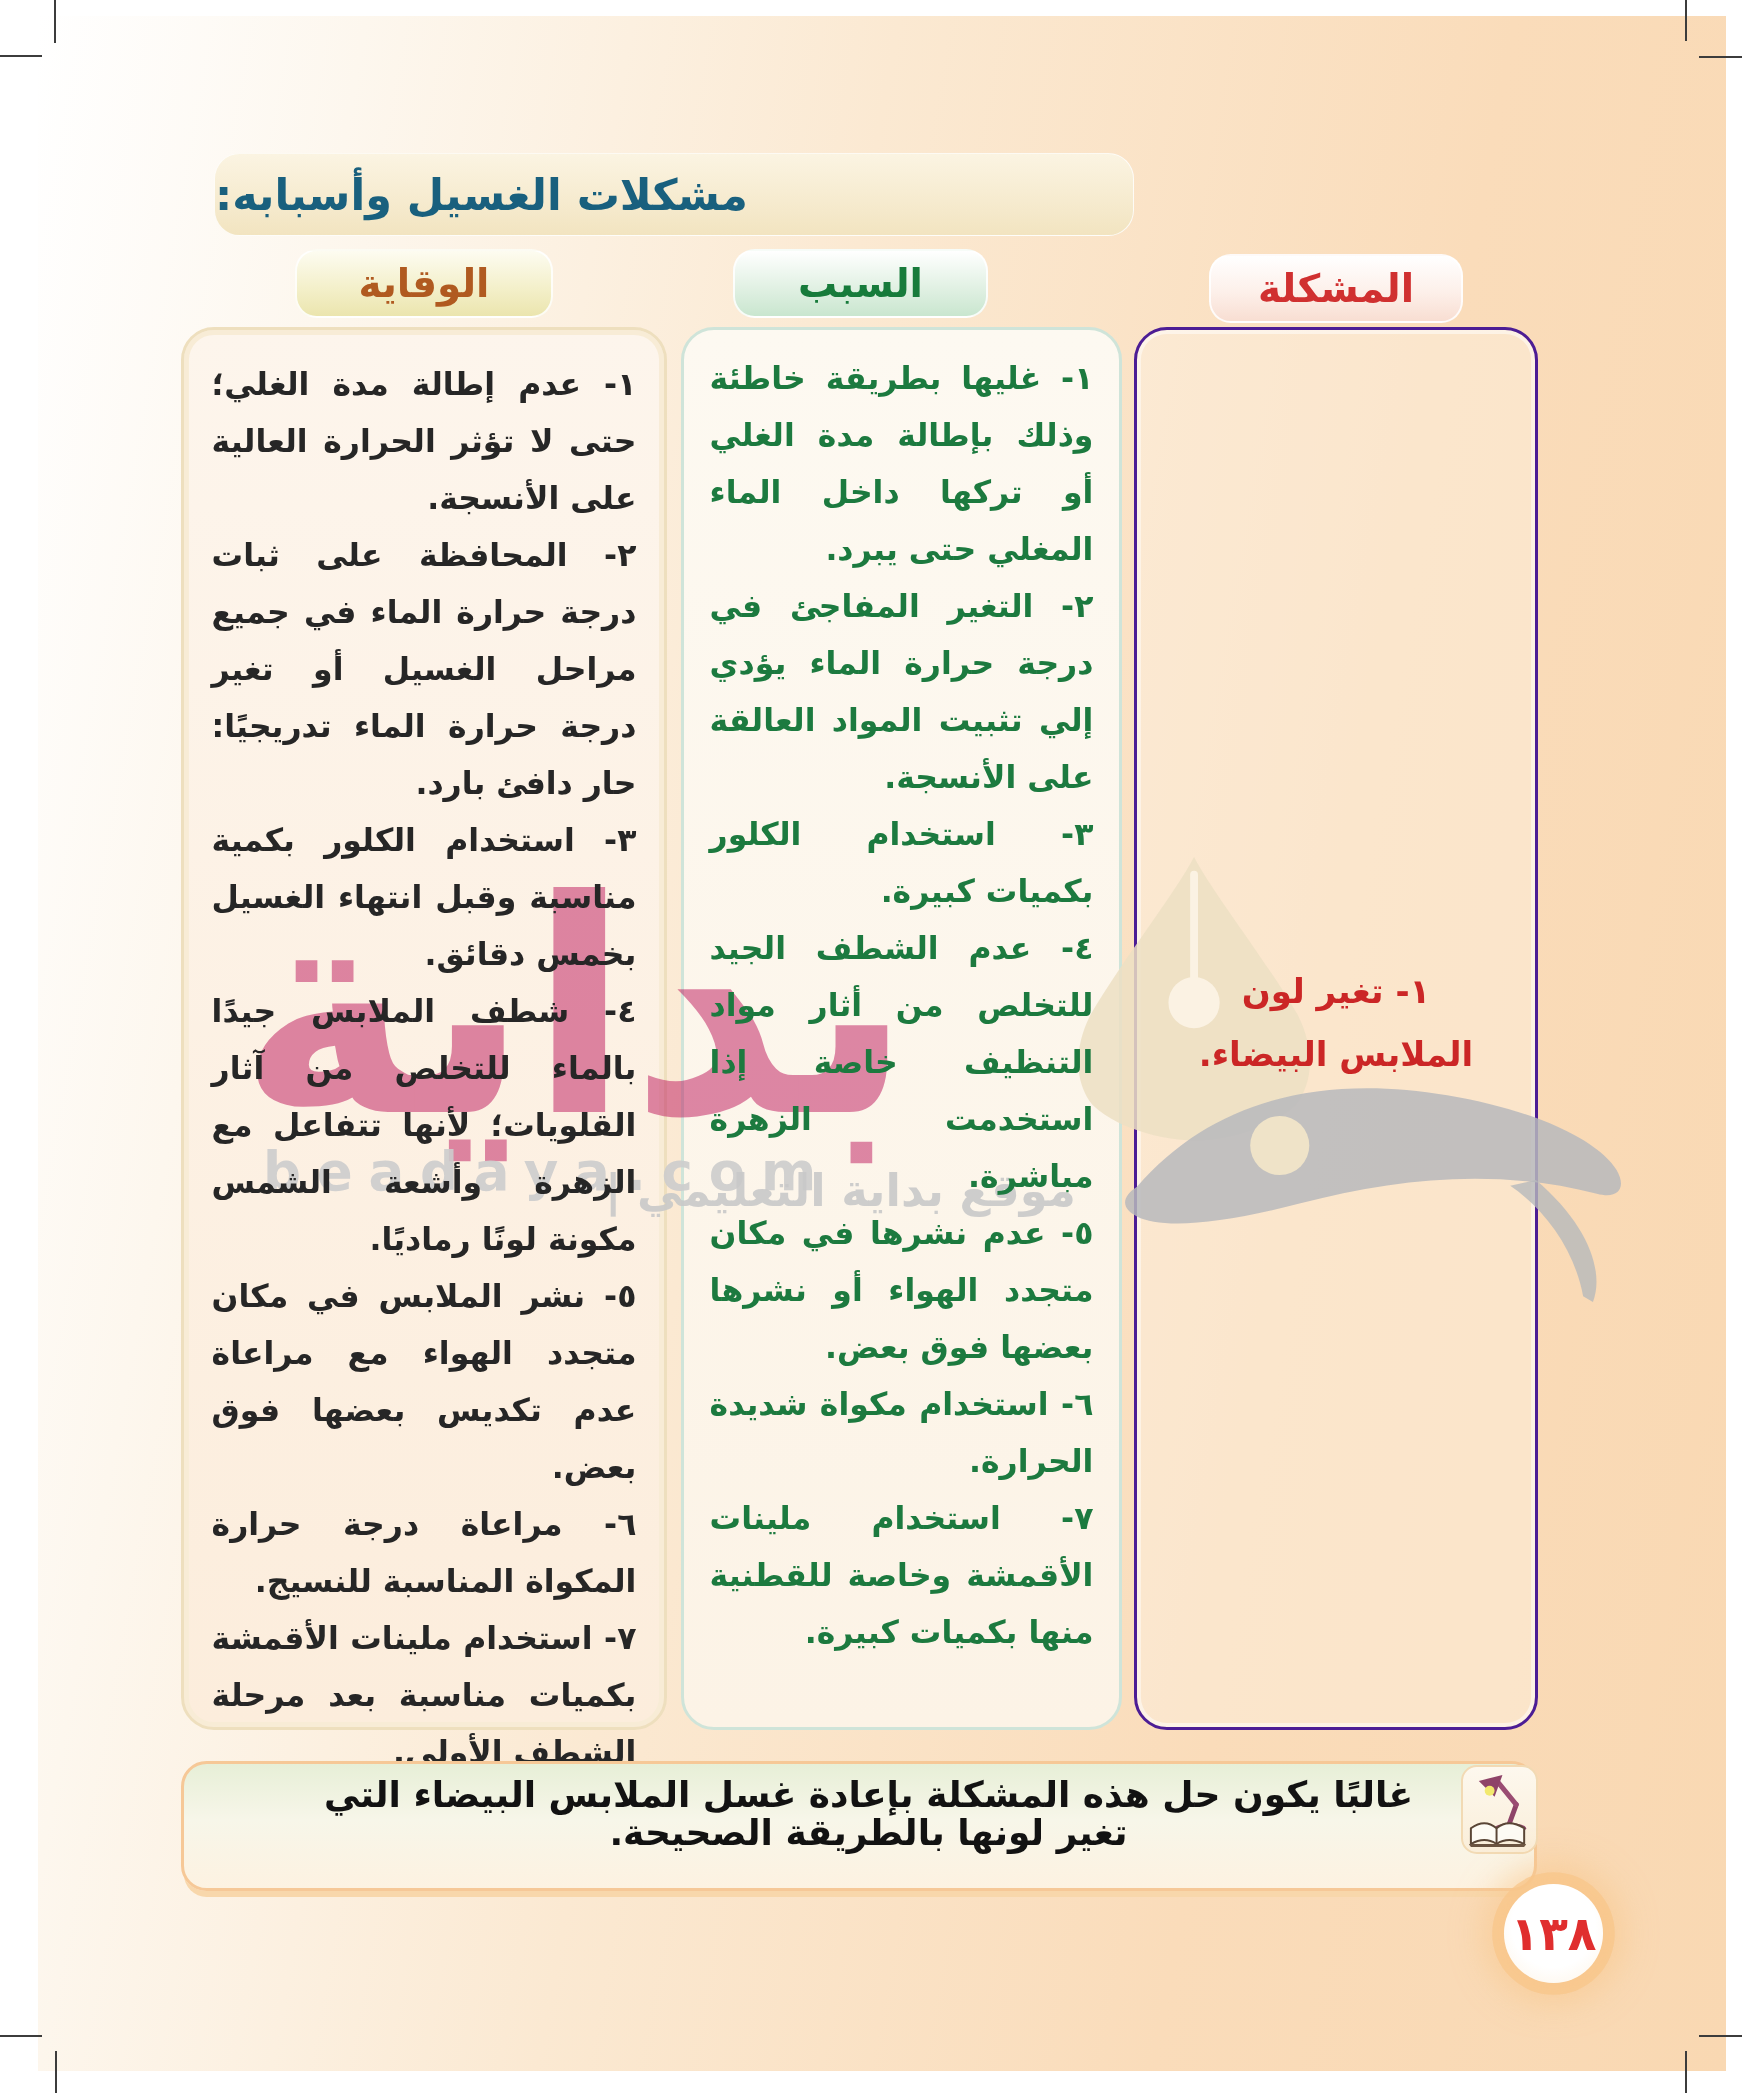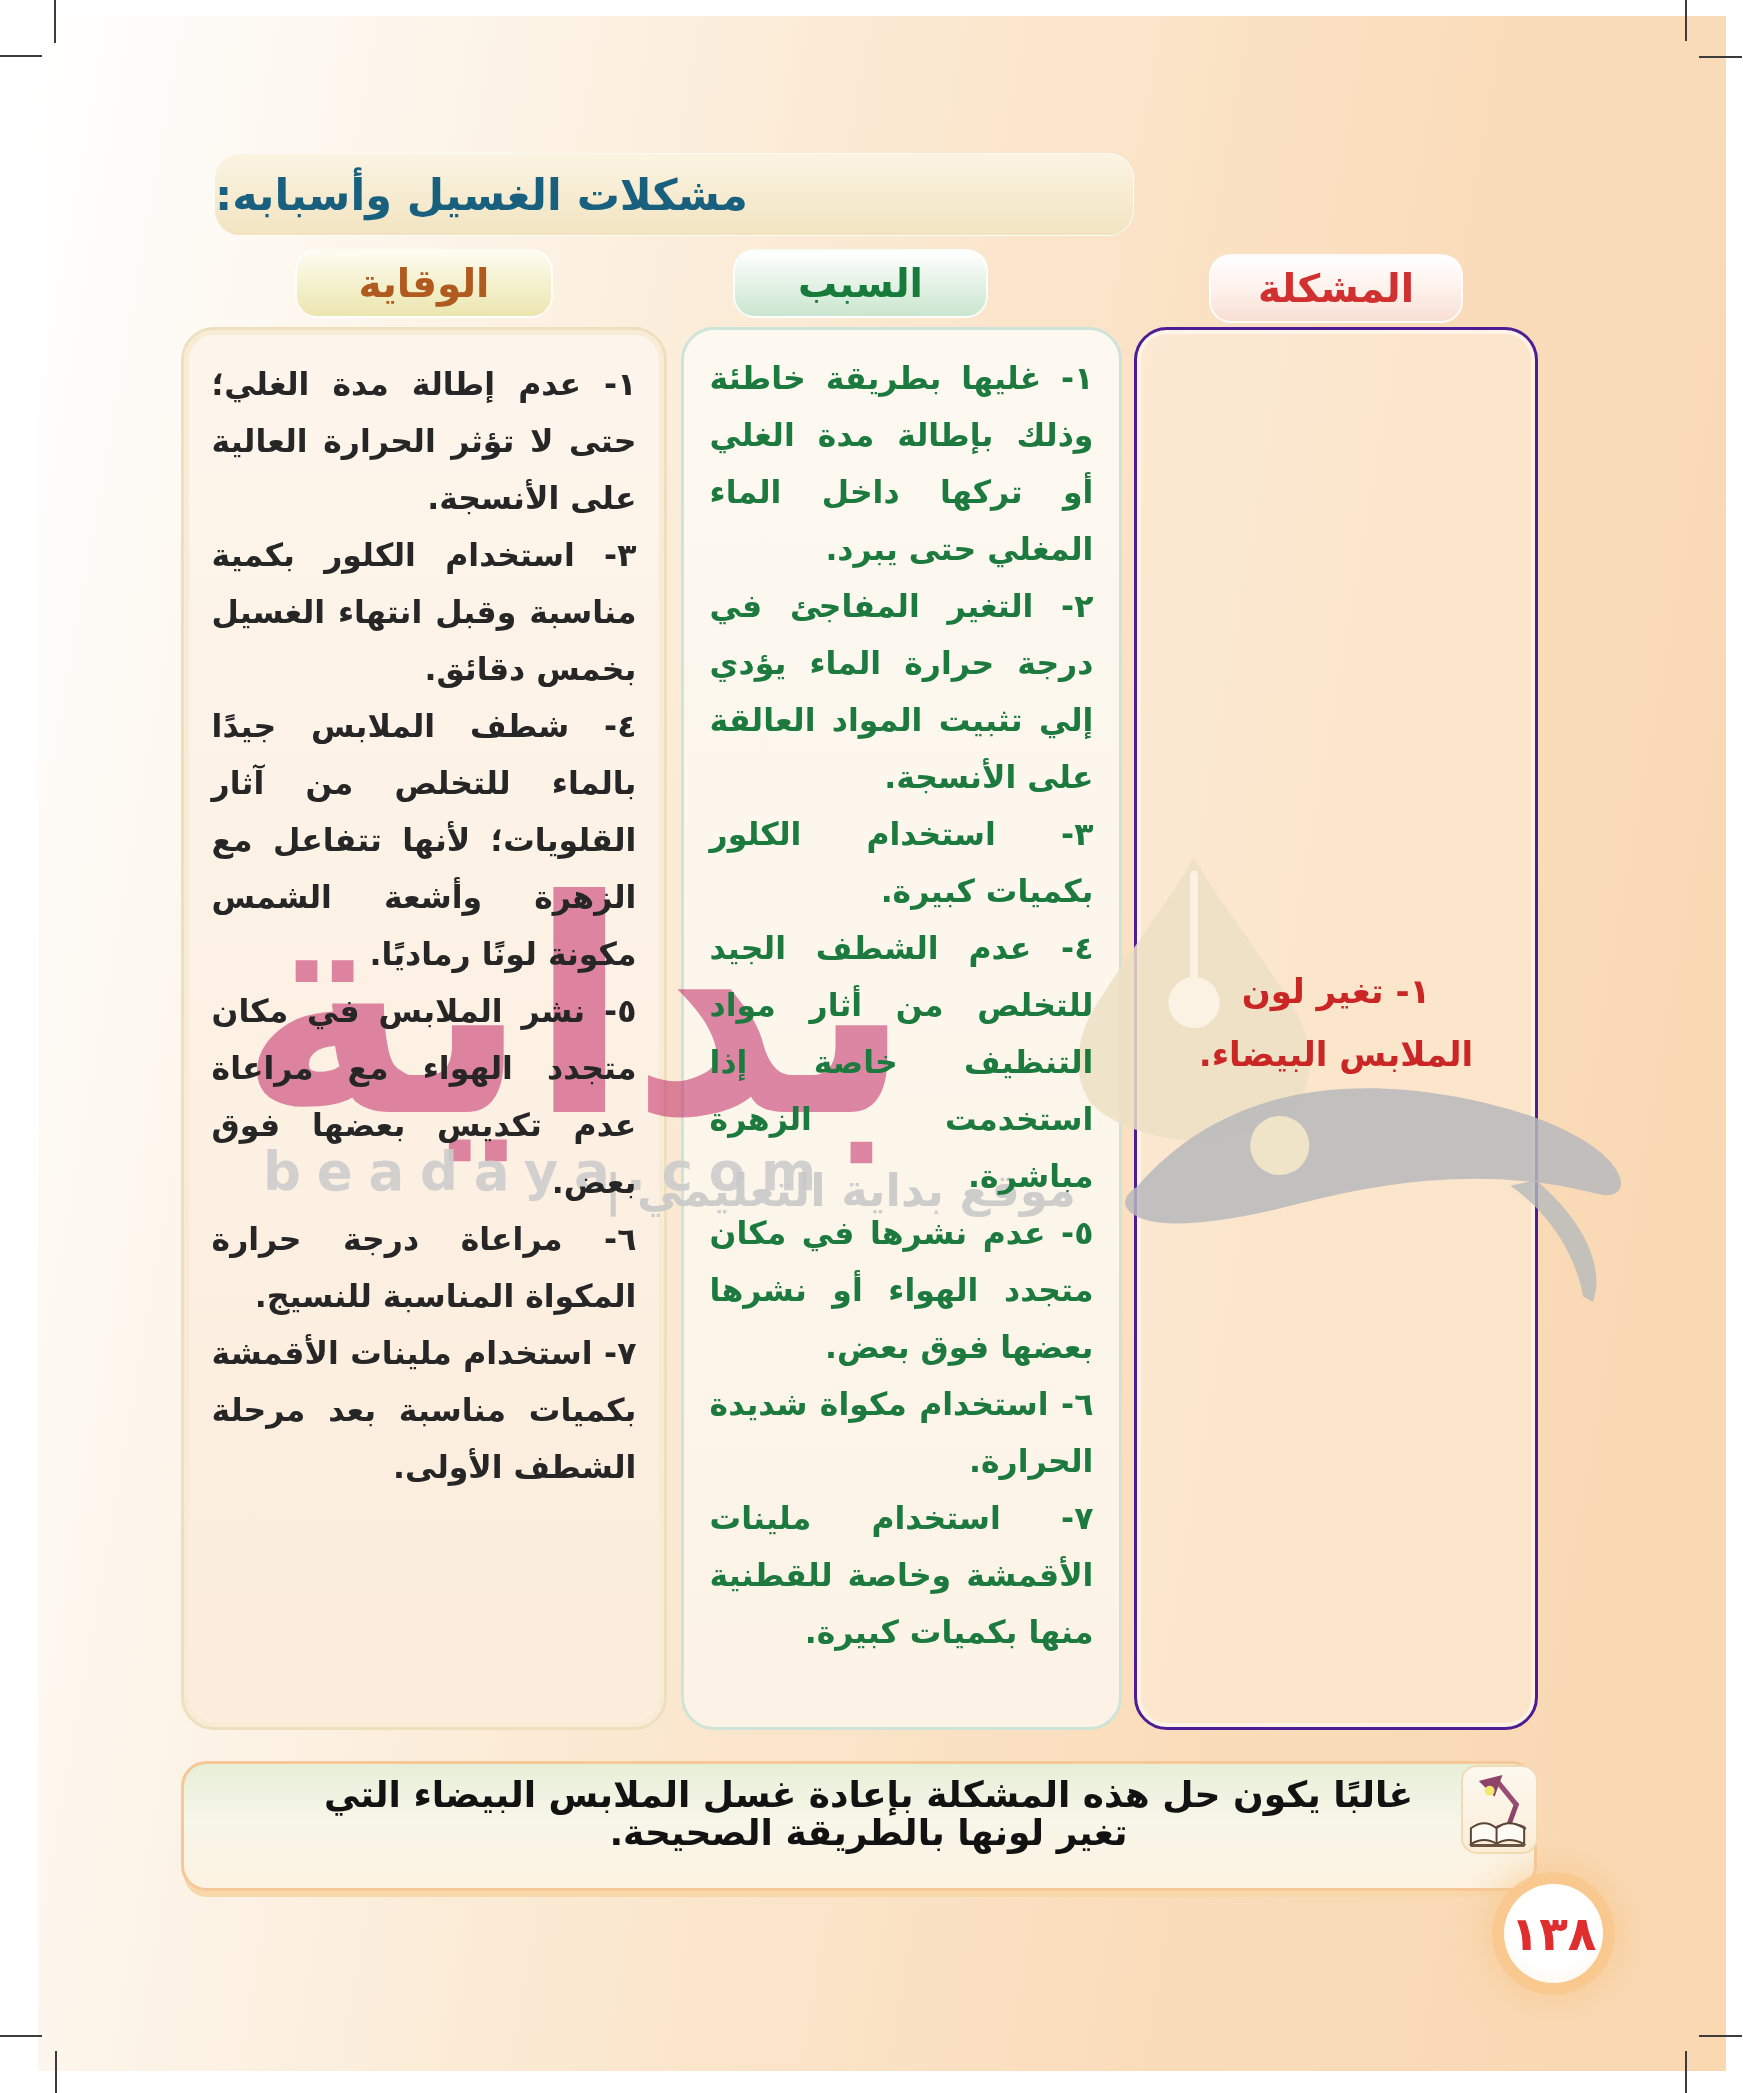--- a/index.html
+++ b/index.html
@@ -133,20 +133,21 @@
   <div class="pill pill-cause">
     <span>السبب</span>
   </div>
   <div class="pill pill-problem">
     <span>المشكلة</span>
   </div>
 
   <div class="card card-prevention">
     <div class="col-text">
       <p>١- عدم إطالة مدة الغلي؛ حتى لا تؤثر الحرارة العالية على الأنسجة.</p>
+      <p>٢- المحافظة على ثبات درجة حرارة الماء في جميع مراحل الغسيل أو تغير درجة حرارة الماء تدريجيًا: حار دافئ بارد.</p>
       <p>٣- استخدام الكلور بكمية مناسبة وقبل انتهاء الغسيل بخمس دقائق.</p>
       <p>٤- شطف الملابس جيدًا بالماء للتخلص من آثار القلويات؛ لأنها تتفاعل مع الزهرة وأشعة الشمس مكونة لونًا رماديًا.</p>
       <p>٥- نشر الملابس في مكان متجدد الهواء مع مراعاة عدم تكديس بعضها فوق بعض.</p>
       <p>٦- مراعاة درجة حرارة المكواة المناسبة للنسيج.</p>
       <p>٧- استخدام ملينات الأقمشة بكميات مناسبة بعد مرحلة الشطف الأولى.</p>
     </div>
   </div>
 
   <div class="card card-cause">
     <div class="col-text">

